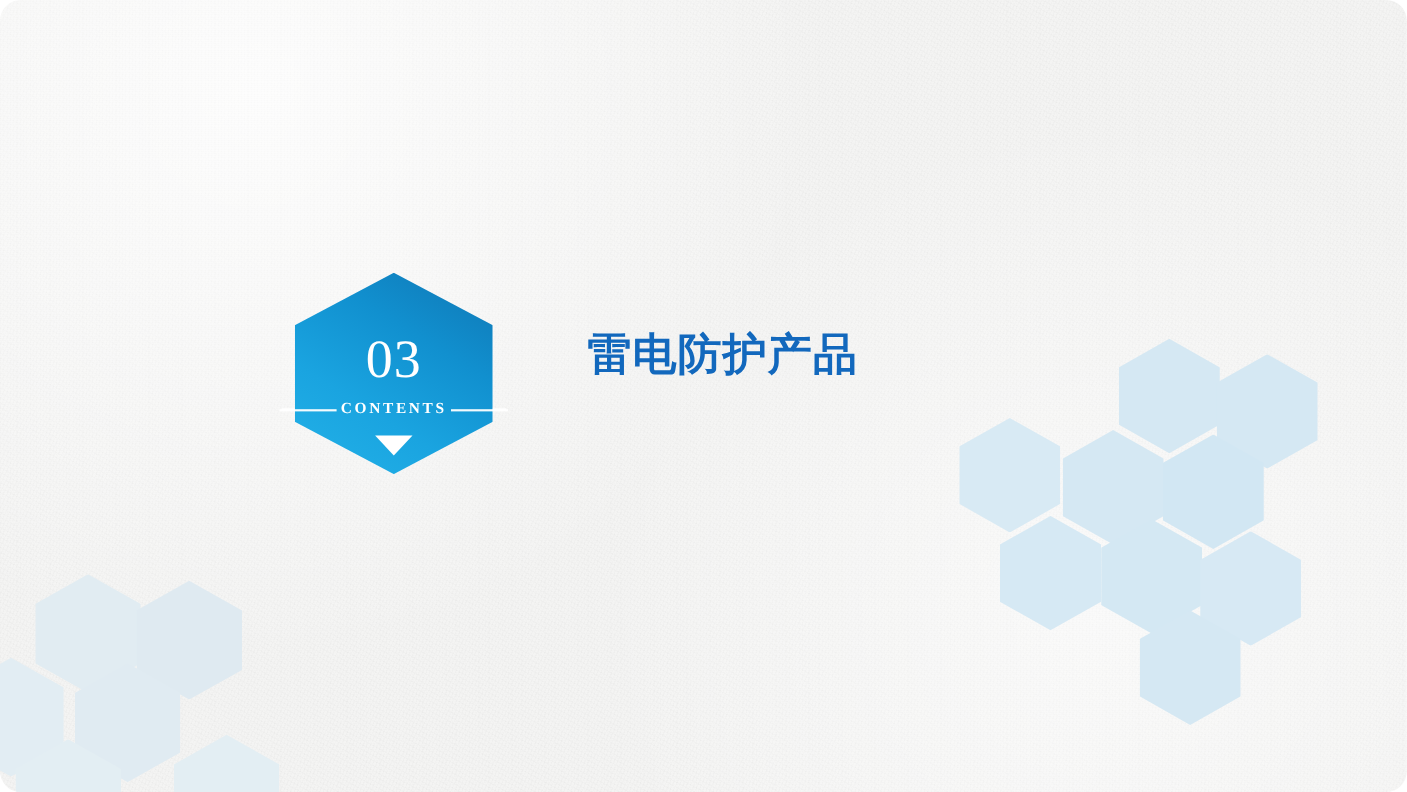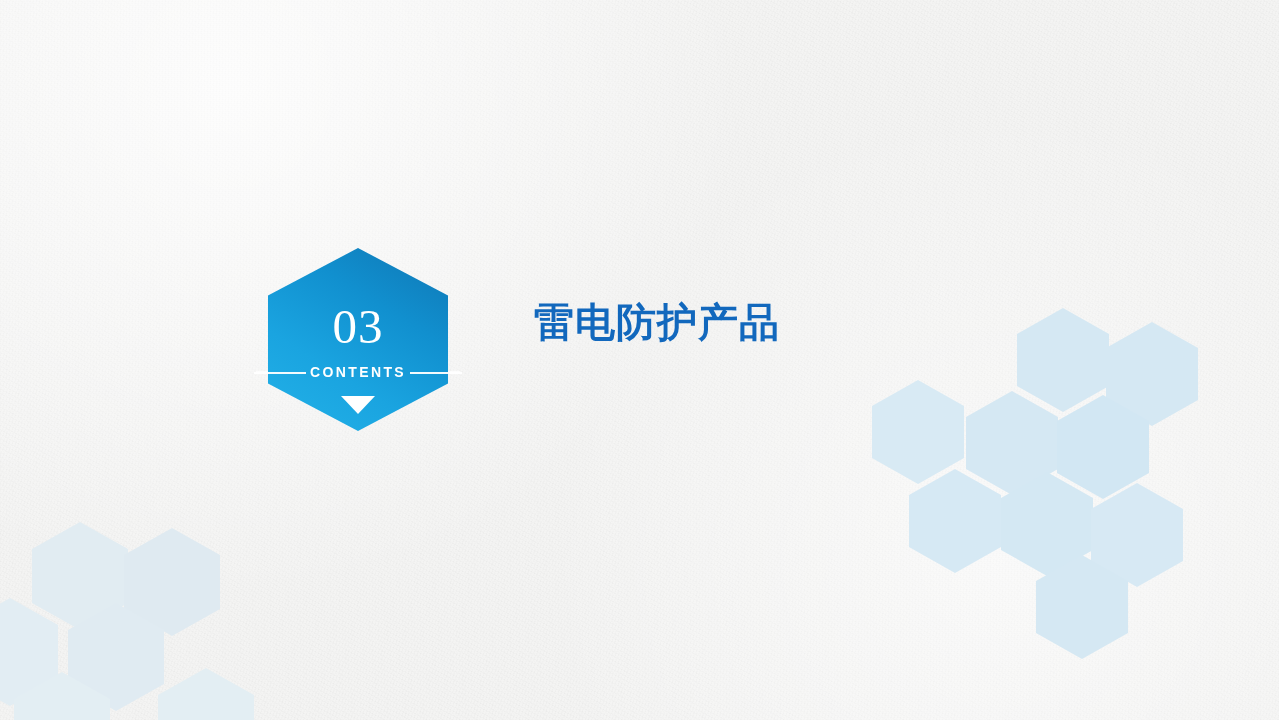--- a/index.html
+++ b/index.html
@@ -29,20 +29,21 @@
         rgba(255,255,255,0.014) 1px,
         rgba(255,255,255,0.014) 3px
       ),
       repeating-linear-gradient(
         28deg,
         rgba(0,0,0,0.010) 0px,
         rgba(0,0,0,0.010) 1px,
         rgba(255,255,255,0.012) 1px,
         rgba(255,255,255,0.012) 4px
       );
+    border-radius: 19px;
   }
 
   
   .paper-grain {
     position: absolute;
     inset: 0;
     pointer-events: none;
     opacity: 0.55;
     background-image:
       repeating-linear-gradient(0deg,  rgba(0,0,0,0.011) 0px, rgba(0,0,0,0.011) 1px, rgba(0,0,0,0) 1px, rgba(0,0,0,0) 2px),
@@ -100,20 +101,21 @@
     position: absolute;
     left: 0;
     right: 0;
     top: 114px;
     text-align: center;
     color: #ffffff;
     font-size: 14px;
     font-weight: 700;
     letter-spacing: 2.4px;
     line-height: 20px;
+    font-family: Liberation Serif, serif;
   }
   .badge-caret {
     position: absolute;
     left: 50%;
     top: 148px;
     transform: translateX(-50%);
     width: 0;
     height: 0;
     border-left: 17px solid transparent;
     border-right: 17px solid transparent;

